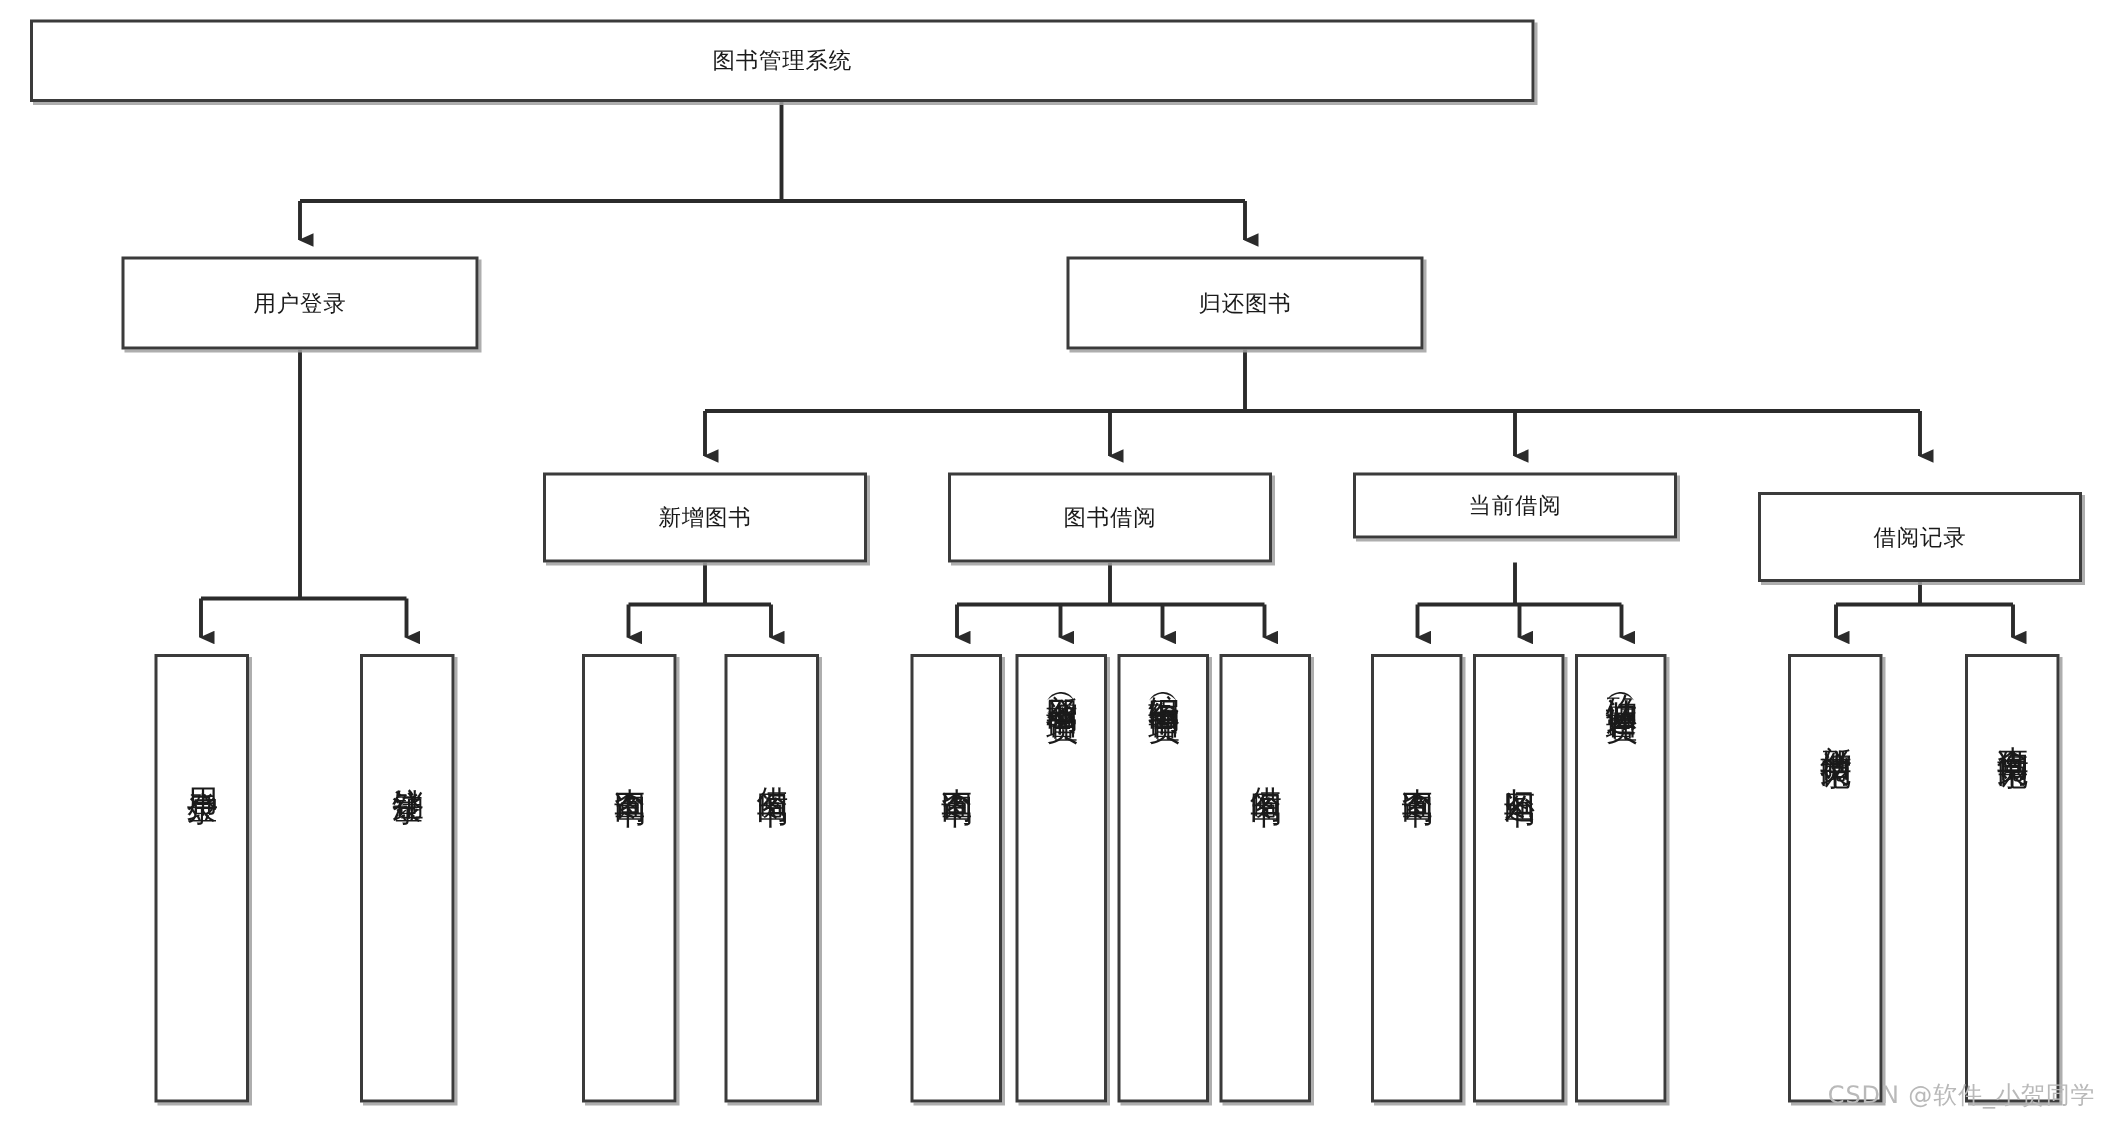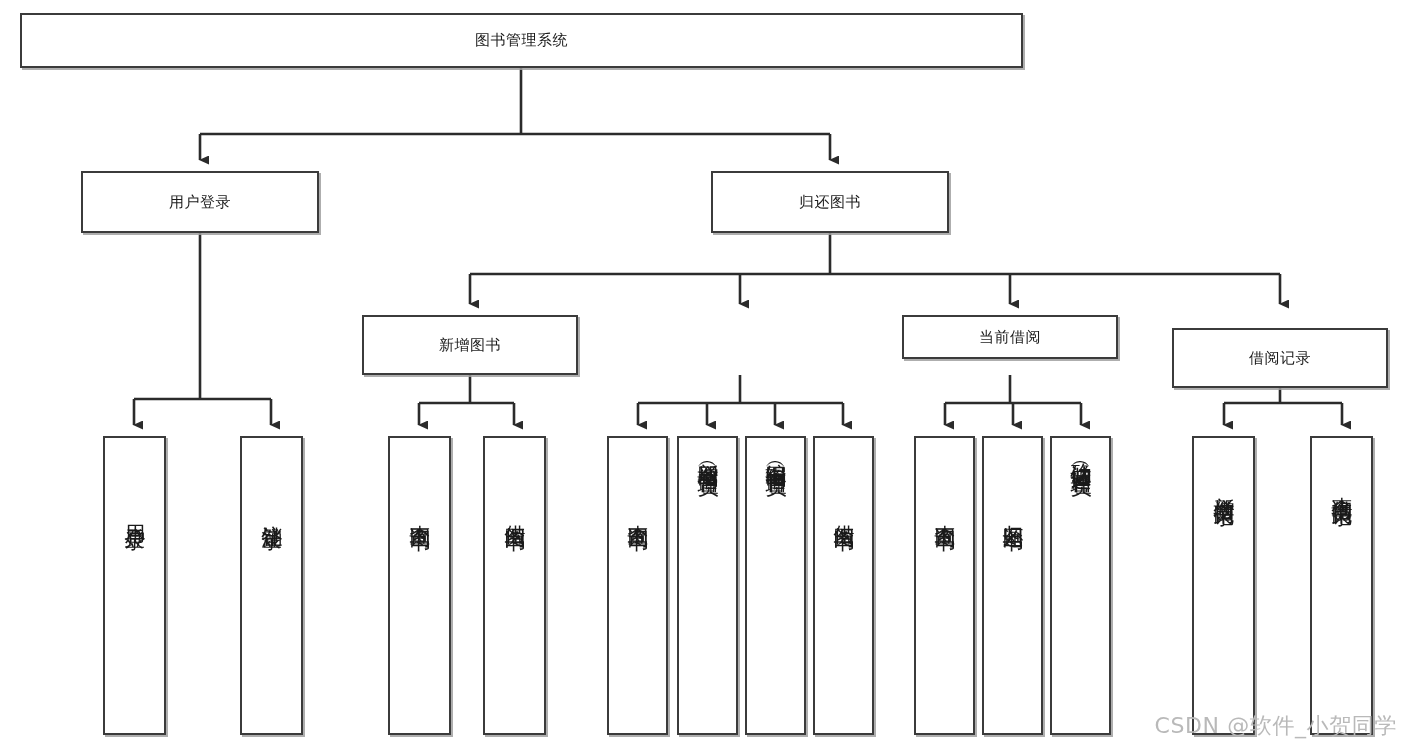--- a/index.html
+++ b/index.html
@@ -57,21 +57,21 @@
     text-orientation: upright;
     line-height: 1.38;
     letter-spacing: 2px;
     text-align: center;
     white-space: nowrap;
   }
   .watermark {
     position: absolute;
     right: 8px;
     bottom: 6px;
-    font-size: 22px;
+    font-size: 16px;
     color: #b9b9b9;
     letter-spacing: 0.6px;
     white-space: nowrap;
     user-select: none;
   }
 </style>
 </head>
 <body>
 
 <div id="diagram-root">
@@ -147,20 +147,23 @@
   </div>
 
   <div class="node-box" style="left:711px; top:171px; width:238px; height:62px;">
     <span class="node-label-h">归还图书</span>
   </div>
 
   <div class="node-box" style="left:362px; top:315px; width:216px; height:60px;">
     <span class="node-label-h">新增图书</span>
   </div>
 
+  <div class="node-box" style="left:632px; top:315px; width:216px; height:60px;">
+    <span class="node-label-h">图书借阅</span>
+  </div>
 
   <div class="node-box" style="left:902px; top:315px; width:216px; height:44px;">
     <span class="node-label-h">当前借阅</span>
   </div>
 
   <div class="node-box" style="left:1172px; top:315px; width:216px; height:60px;margin-top:13px;">
     <span class="node-label-h">借阅记录</span>
   </div>
 
   <div class="node-box vertical" style="left:103px; top:436px; width:63px; height:299px; padding-top:70px;">

